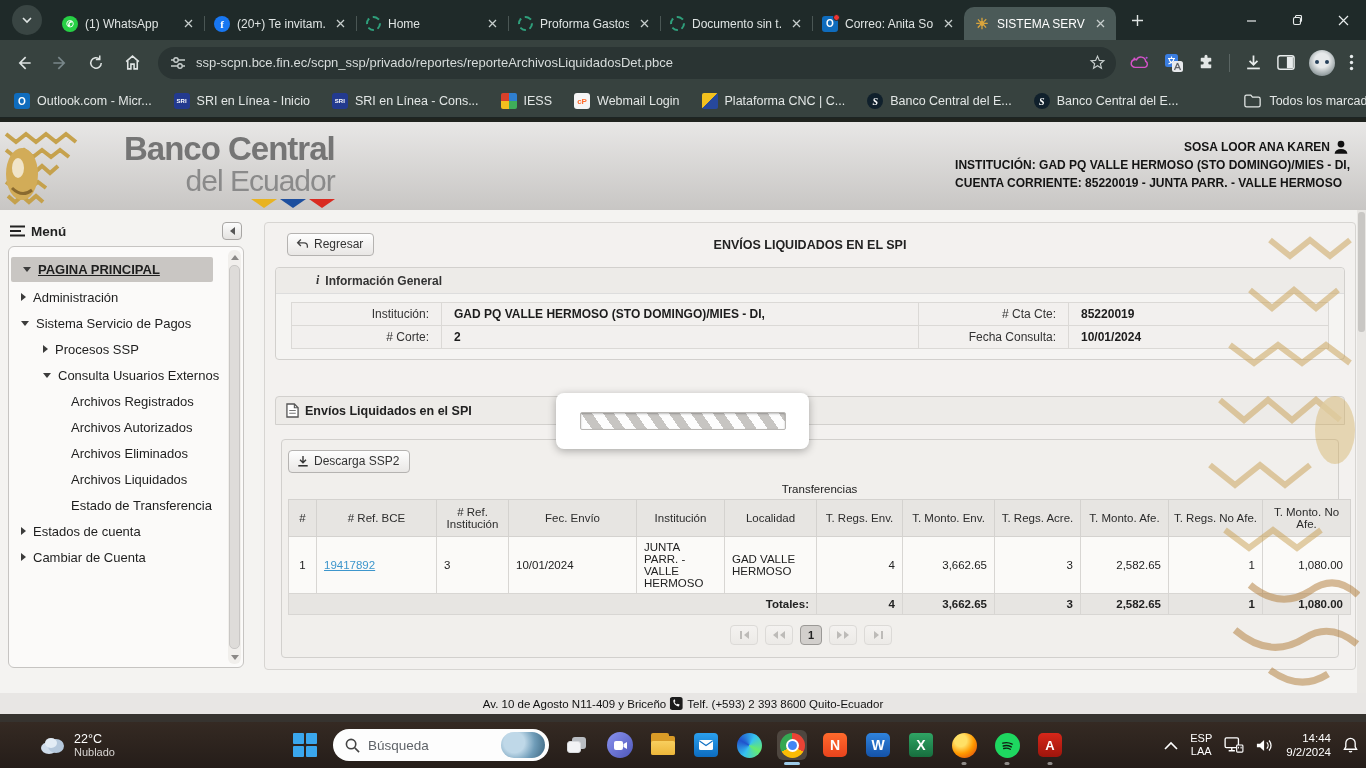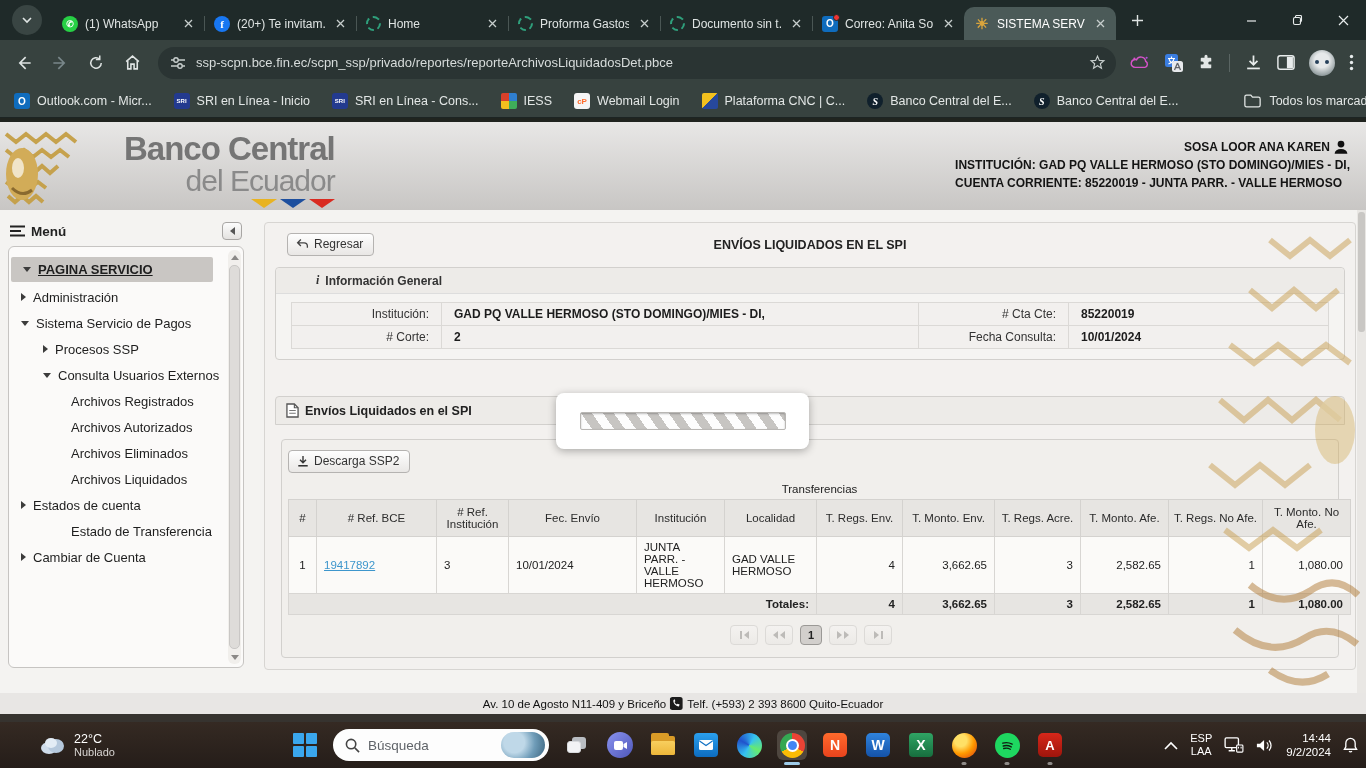--- a/index.html
+++ b/index.html
@@ -441,21 +441,21 @@
             <path d="M0 1.5 H15 M0 6 H11 M0 10.5 H15" stroke="#222" stroke-width="2.2"></path>
           </svg>
         <span>Menú</span>
         <span class="collapse-btn">
             <i class="ar-r" style="transform:rotate(180deg); border-left-color:#555;"></i>
           </span>
       </div>
       <div class="menu-panel">
         <div class="mi l0 selected">
             <i class="ar-d"></i>
-            <span>PAGINA SERVICIO</span>
+            <span>PAGINA PRINCIPAL</span>
           </div>
         <div class="mi l0">
             <i class="ar-r"></i>
             <span>Administración</span>
           </div>
         <div class="mi l0">
             <i class="ar-d"></i>
             <span>Sistema Servicio de Pagos</span>
           </div>
         <div class="mi l1">
@@ -471,26 +471,26 @@
           </div>
         <div class="mi l2">
             <span>Archivos Autorizados</span>
           </div>
         <div class="mi l2">
             <span>Archivos Eliminados</span>
           </div>
         <div class="mi l2">
             <span>Archivos Liquidados</span>
           </div>
+        <div class="mi l2">
+            <span>Estado de Transferencia</span>
+          </div>
         <div class="mi l0">
             <i class="ar-r"></i>
             <span>Estados de cuenta</span>
-          </div>
-        <div class="mi l2">
-            <span>Estado de Transferencia</span>
           </div>
         <div class="mi l0">
             <i class="ar-r"></i>
             <span>Cambiar de Cuenta</span>
           </div>
         <div class="mscroll">
           <span class="sb-up">
               <i></i>
             </span>
           <span class="mthumb"></span>

